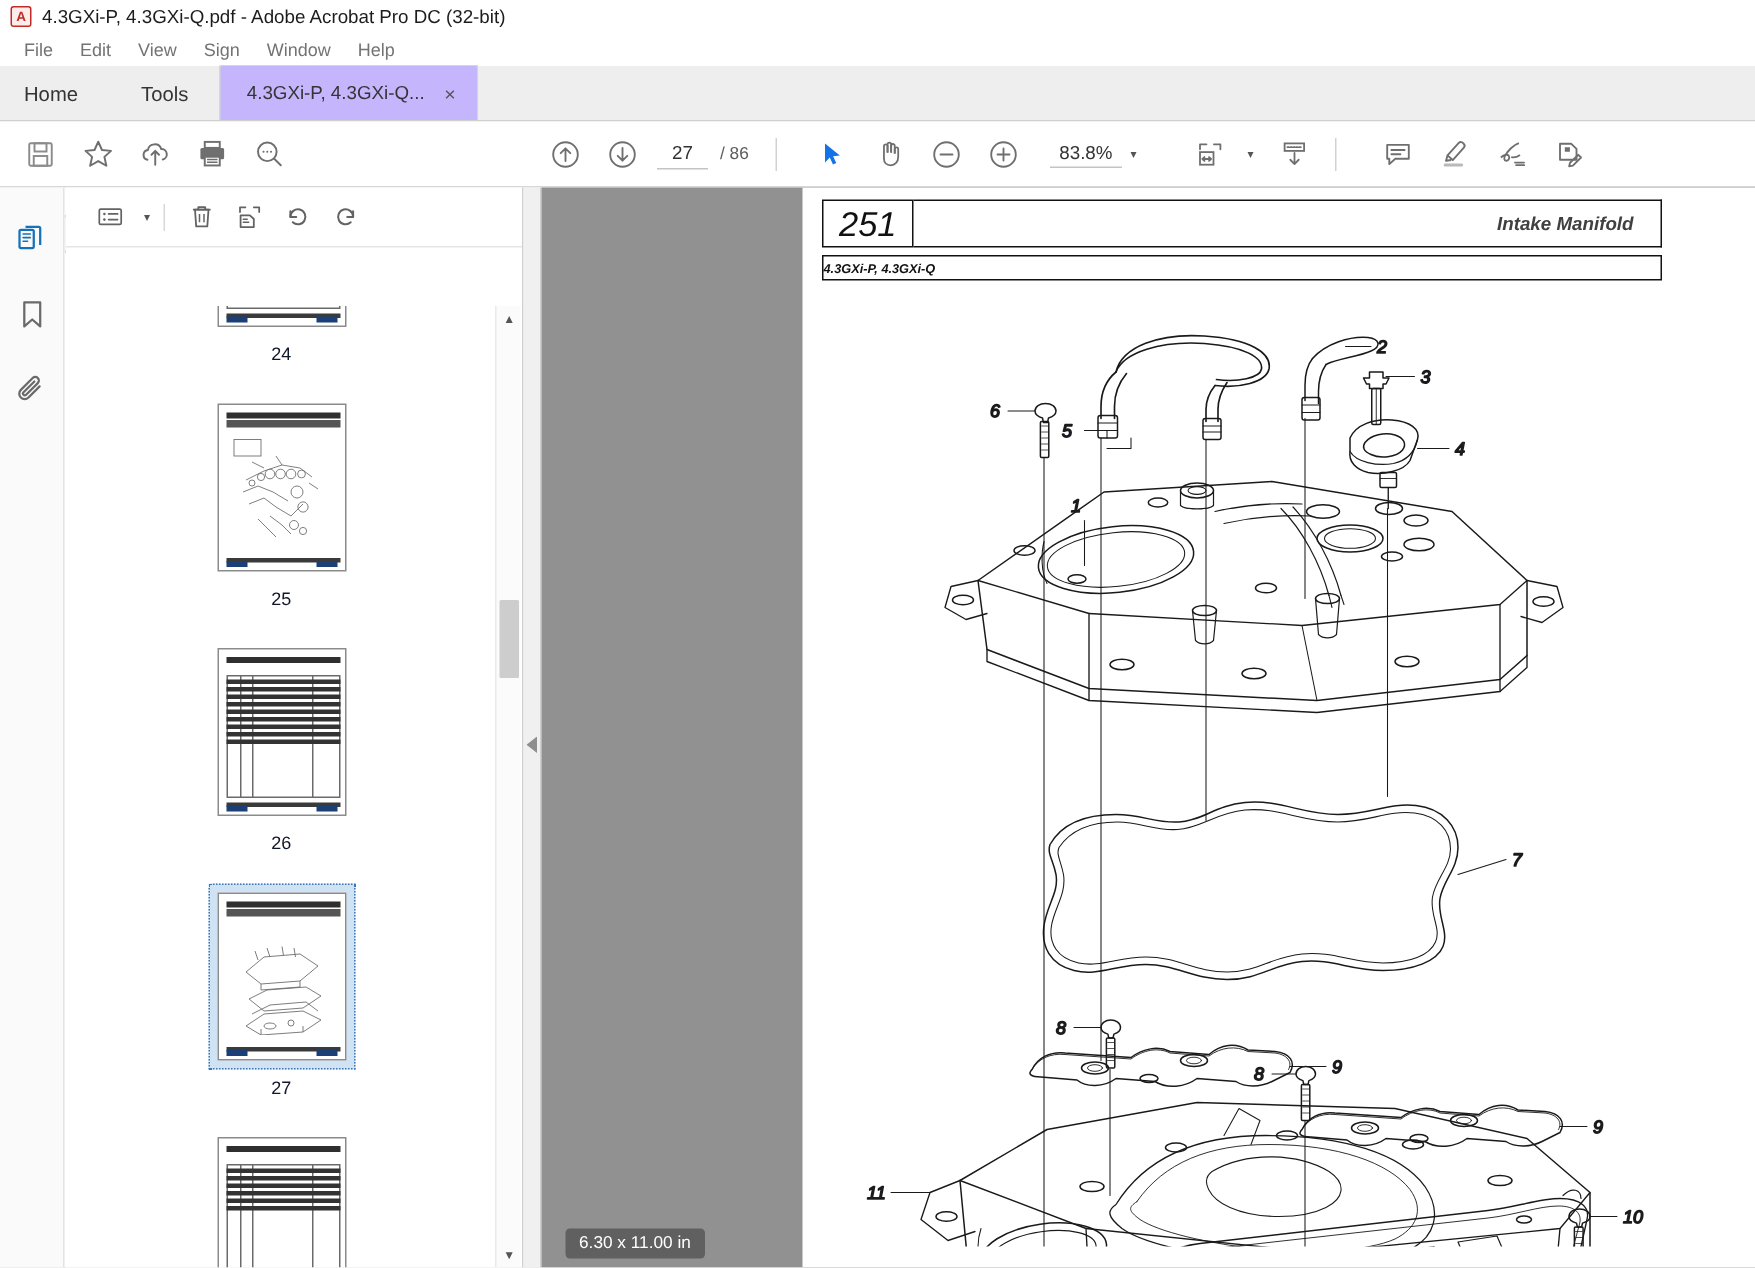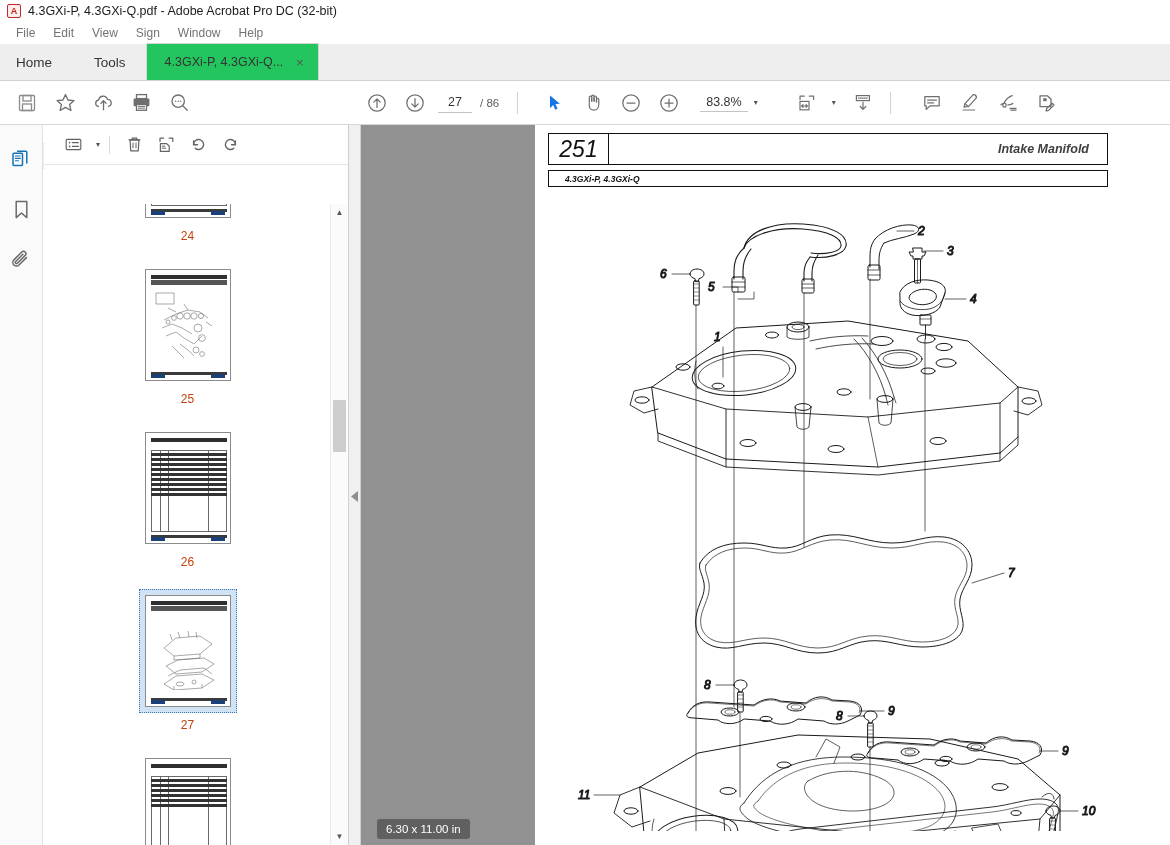--- a/index.html
+++ b/index.html
@@ -47,21 +47,21 @@
     background: #eeeeee; border-bottom: 1px solid #d0d0d0;
     display: flex; align-items: flex-end;
   }
   .tab {
     height: 36px; display: flex; align-items: center; padding: 0 20px;
     font-size: 13.5px; color: #343434; white-space: nowrap; cursor: default;
     background: #eeeeee;
   }
   .tab.home { padding-left: 16px; padding-right: 22px; }
   .tab.active {
-    background: #22c55e; border-left: 1px solid #d6d6d6;
+    background: #c4b5fd; border-left: 1px solid #d6d6d6;
     border-right: 1px solid #d6d6d6; border-top: 1px solid #d6d6d6;
     border-top-left-radius: 2px; border-top-right-radius: 2px;
     position: relative; z-index: 3; height: 37px;
     font-size: 12.5px; padding: 0 14px 0 18px; align-items: center;
   }
   .tab-close {
     margin-left: 13px; font-size: 13px; color: #555; line-height: 1;
     cursor: pointer;
   }
 
@@ -141,21 +141,21 @@
   .thumb-box {
     padding: 5px; border: 1px solid transparent;
   }
   .thumb-box.selected {
     background: #cfe3f5; border: 1px dotted #3b75b5;
   }
   .thumb-page {
     width: 86px; height: 112px; background: #fff; border: 1px solid #8b8b8b;
     position: relative; overflow: hidden;
   }
-  .thumb-label { font-size: 12px; color: #c2410c; margin-top: 5px; }
+  .thumb-label { font-size: 12px; color: #0f172a; margin-top: 5px; }
 
   
   .mini-hdr1 { position:absolute; left:5px; top:5px; width:76px; height:4px; background:#2f2f2f; }
   .mini-hdr2 { position:absolute; left:5px; top:10px; width:76px; height:5px; background:#555; }
   .mini-rows { position:absolute; left:5px; top:18px; width:76px; }
   .mini-row { height:3px; background:#333; margin-bottom:2px; }
   .mini-frame { position:absolute; left:5px; top:17px; width:76px; height:82px; border:1px solid #6a6a6a; }
   .mini-vline { position:absolute; top:17px; width:1px; height:82px; background:#6a6a6a; }
   .mini-foot { position:absolute; left:5px; bottom:5px; width:76px; height:3px; background:#3a3a3a; }
   .mini-logo { position:absolute; left:5px; bottom:2px; width:14px; height:4px; background:#1b3f77; }
@@ -204,21 +204,21 @@
     justify-content: center; font-size: 23px; color: #111;
     font-family: "Liberation Sans", sans-serif;
   }
   .pg-titlebox {
     flex: 1; border: 1.4px solid #111; border-left: none; display: flex;
     align-items: center; justify-content: flex-end; padding-right: 18px;
     font-size: 12.5px; font-weight: bold; color: #404040;
   }
   .pg-subbox {
     margin-top: 5px; height: 17px; border: 1.2px solid #111;
-    display: flex; align-items: center; padding-left: 16px;
+    display: flex; align-items: center; padding-left: 0;
     font-size: 8.5px; color: #111; font-weight: bold;
   }
   .pg-art { position: absolute; left: 0; top: 58px; width: 560px; height: 640px; }
 
   .size-badge {
     position: absolute; left: 16px; bottom: 6px;
     background: rgba(85,85,85,0.82); color: #ffffff;
     font-size: 11.5px; padding: 4px 9px; border-radius: 3px;
     white-space: nowrap;
   }

